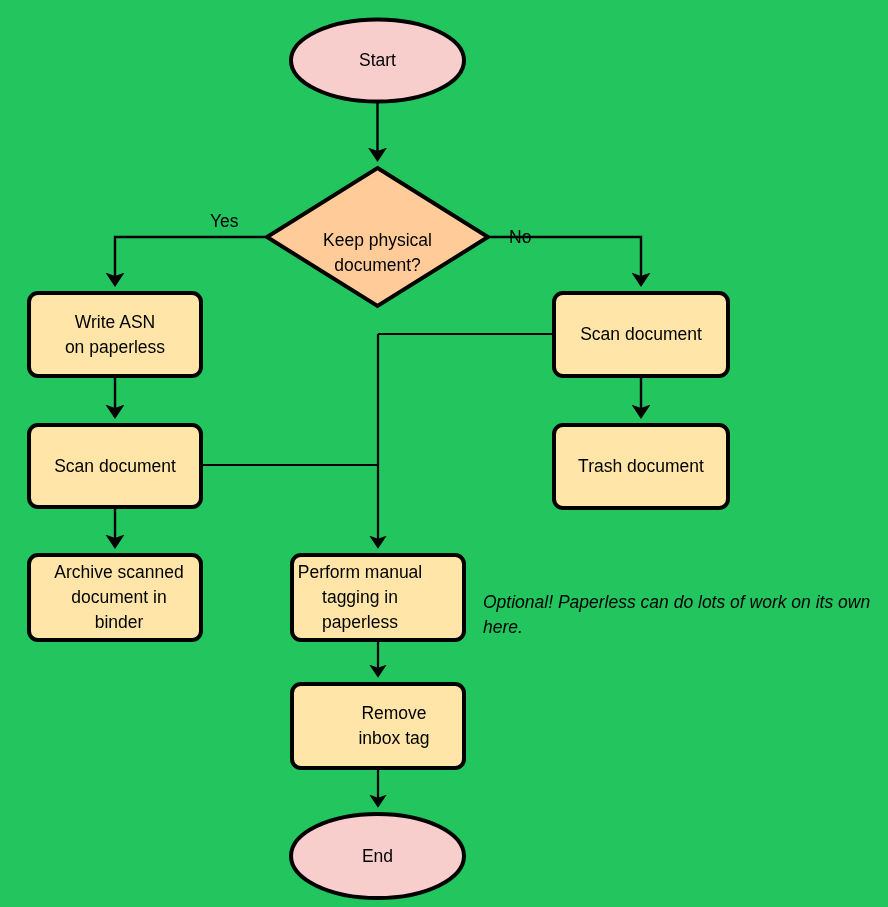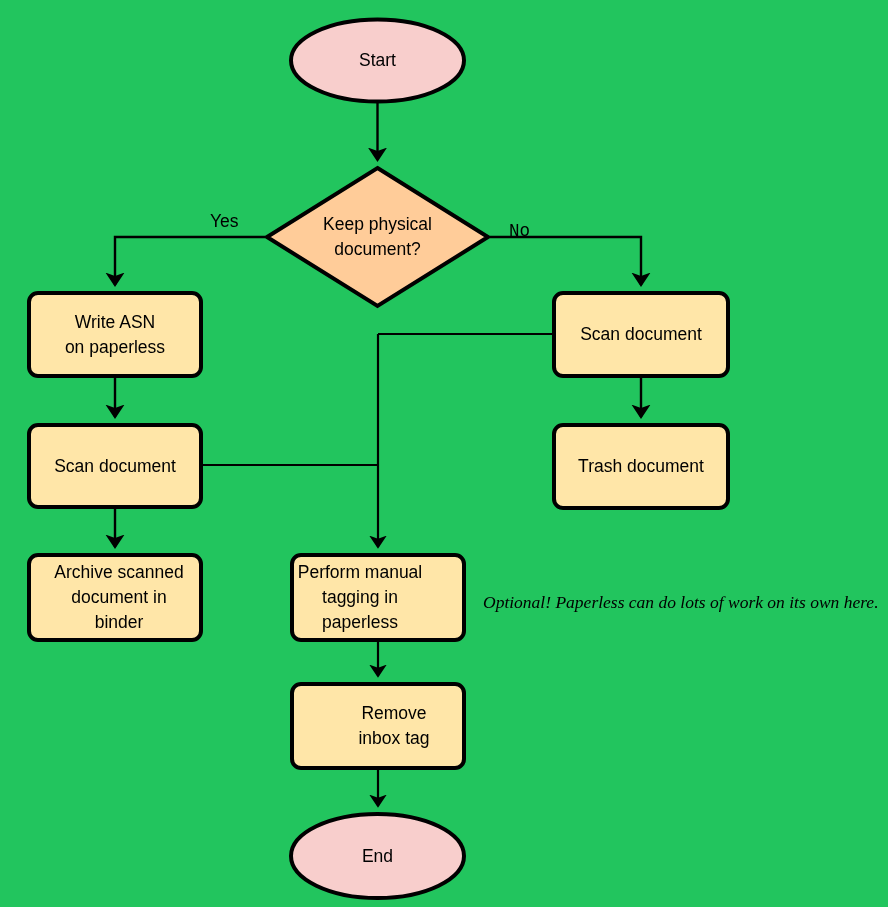--- a/index.html
+++ b/index.html
@@ -45,21 +45,21 @@
     position: absolute;
     color: #000000;
     font-family: "Liberation Sans", sans-serif;
     font-size: 17.5px;
     line-height: 20px;
     white-space: nowrap;
   }
   .note-text {
     position: absolute;
     color: #000000;
-    font-family: Liberation Serif, serif;
+    font-family: Liberation Sans, sans-serif;
     font-style: italic;
     font-size: 17.5px;
     line-height: 25px;
   }
 </style>
 </head>
 <body>
 
 <div id="flow-root">
 
@@ -114,21 +114,21 @@
       <rect x="292" y="555" width="172" height="85" rx="9" ry="9" fill="#ffe6a8" stroke="#000000" stroke-width="4"></rect>
 
       <rect x="292" y="684" width="172" height="84" rx="9" ry="9" fill="#ffe6a8" stroke="#000000" stroke-width="4"></rect>
 
       <ellipse cx="377.5" cy="856" rx="86.5" ry="42" fill="#f8cecc" stroke="#000000" stroke-width="4"></ellipse>
     </g>
   </svg>
 
   <div class="node-label" style="left:289px; top:18px; width:177px; height:85px;">Start</div>
 
-  <div class="node-label" style="left:265px; top:166px; width:225px; height:142px;text-align:center;">Keep physical
+  <div class="node-label" style="left:265px; top:182px; width:225px; height:142px;text-align:center;">Keep physical
 document?</div>
 
   <div class="node-label" style="left:27px; top:291px; width:176px; height:87px;">Write ASN
 on paperless</div>
 
   <div class="node-label" style="left:27px; top:423px; width:176px; height:86px;">Scan document</div>
 
   <div class="node-label" style="left:27px; top:553px; width:184px; height:89px;">Archive scanned
 document in
 binder</div>
@@ -141,17 +141,17 @@
 tagging in
 paperless</div>
 
   <div class="node-label" style="left:290px; top:682px; width:176px; height:88px;padding-left:32px;">Remove
 inbox tag</div>
 
   <div class="node-label" style="left:289px; top:812px; width:177px; height:88px;">End</div>
 
   <div class="edge-label" style="left:210px; top:211px;">Yes</div>
 
-  <div class="edge-label" style="left:509px; top:221px;font-family:Liberation Mono, monospace;">No</div>
+  <div class="edge-label" style="left:509px; top:227px;">No</div>
 
   <div class="note-text" style="left:483px; top:590px; width:400px;">Optional! Paperless can do lots of work on its own here.</div>
 
 </div>
 
 </body></html>

